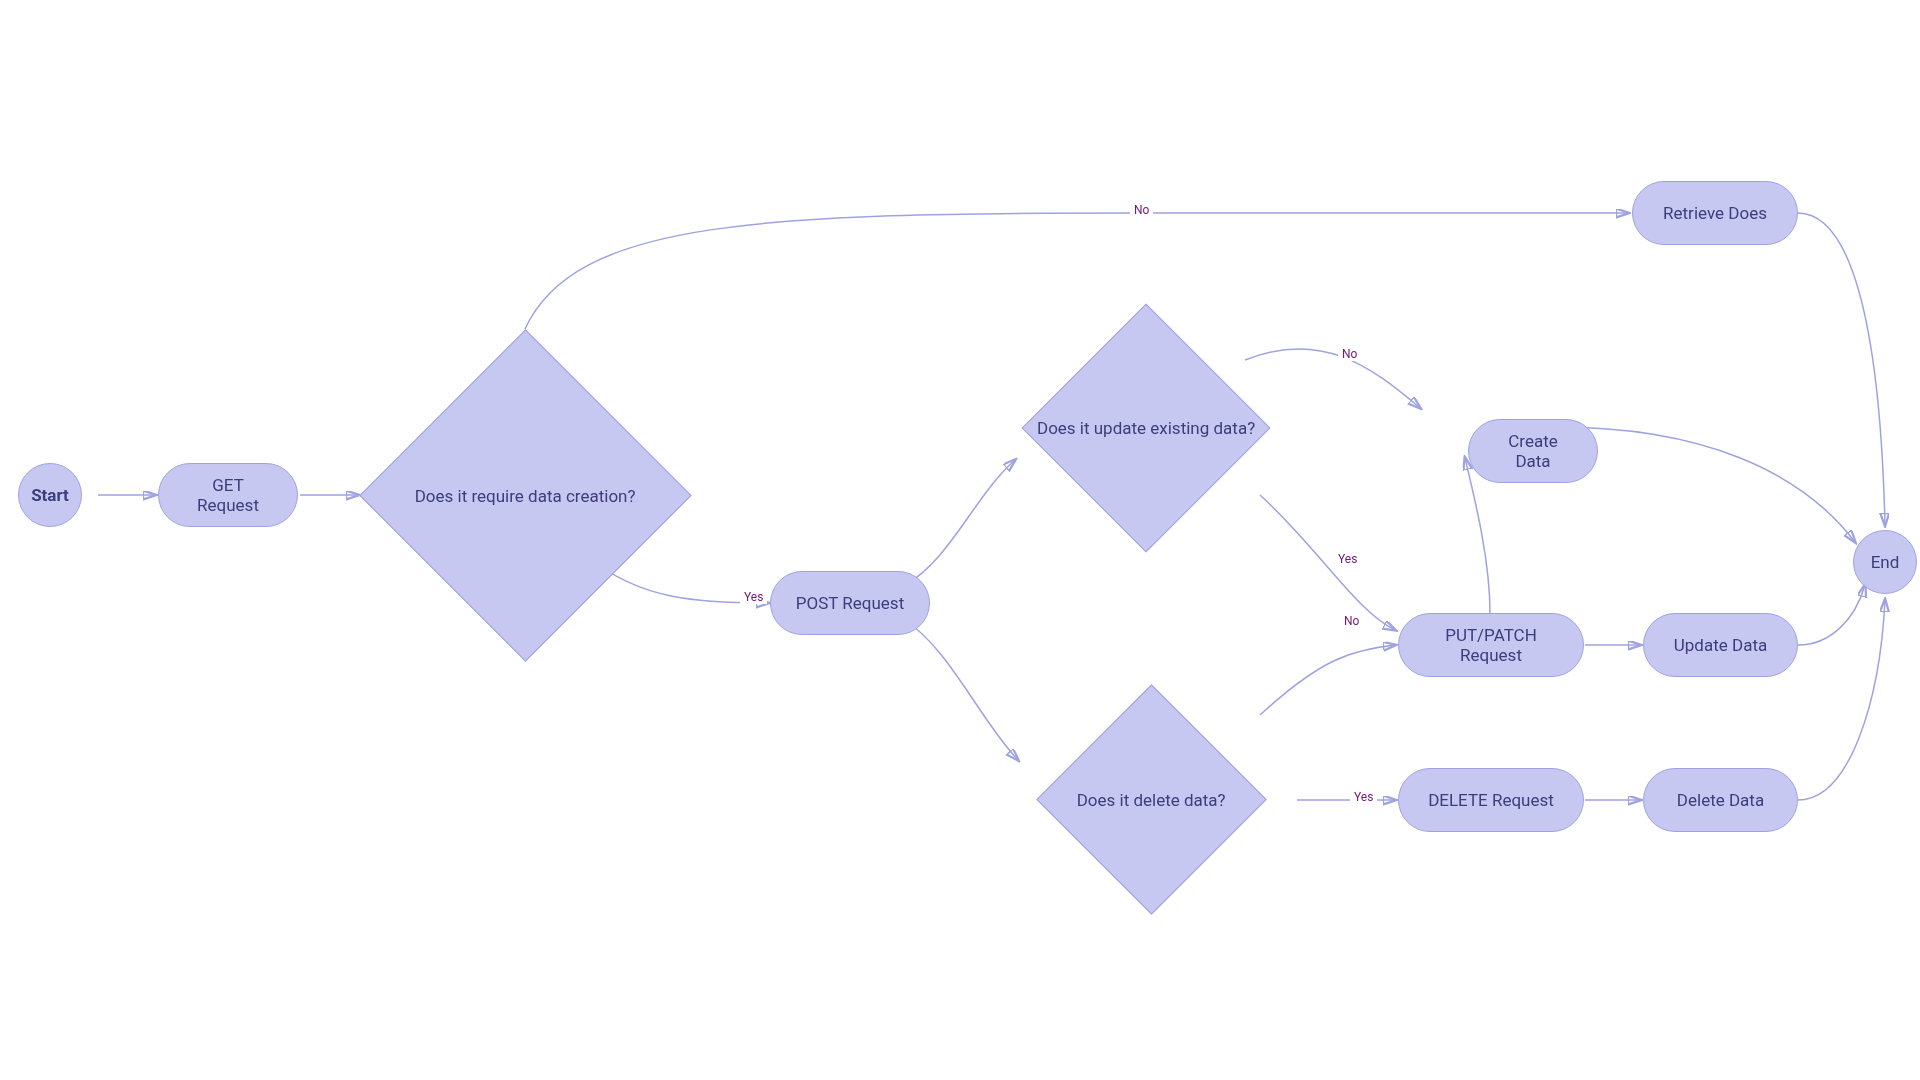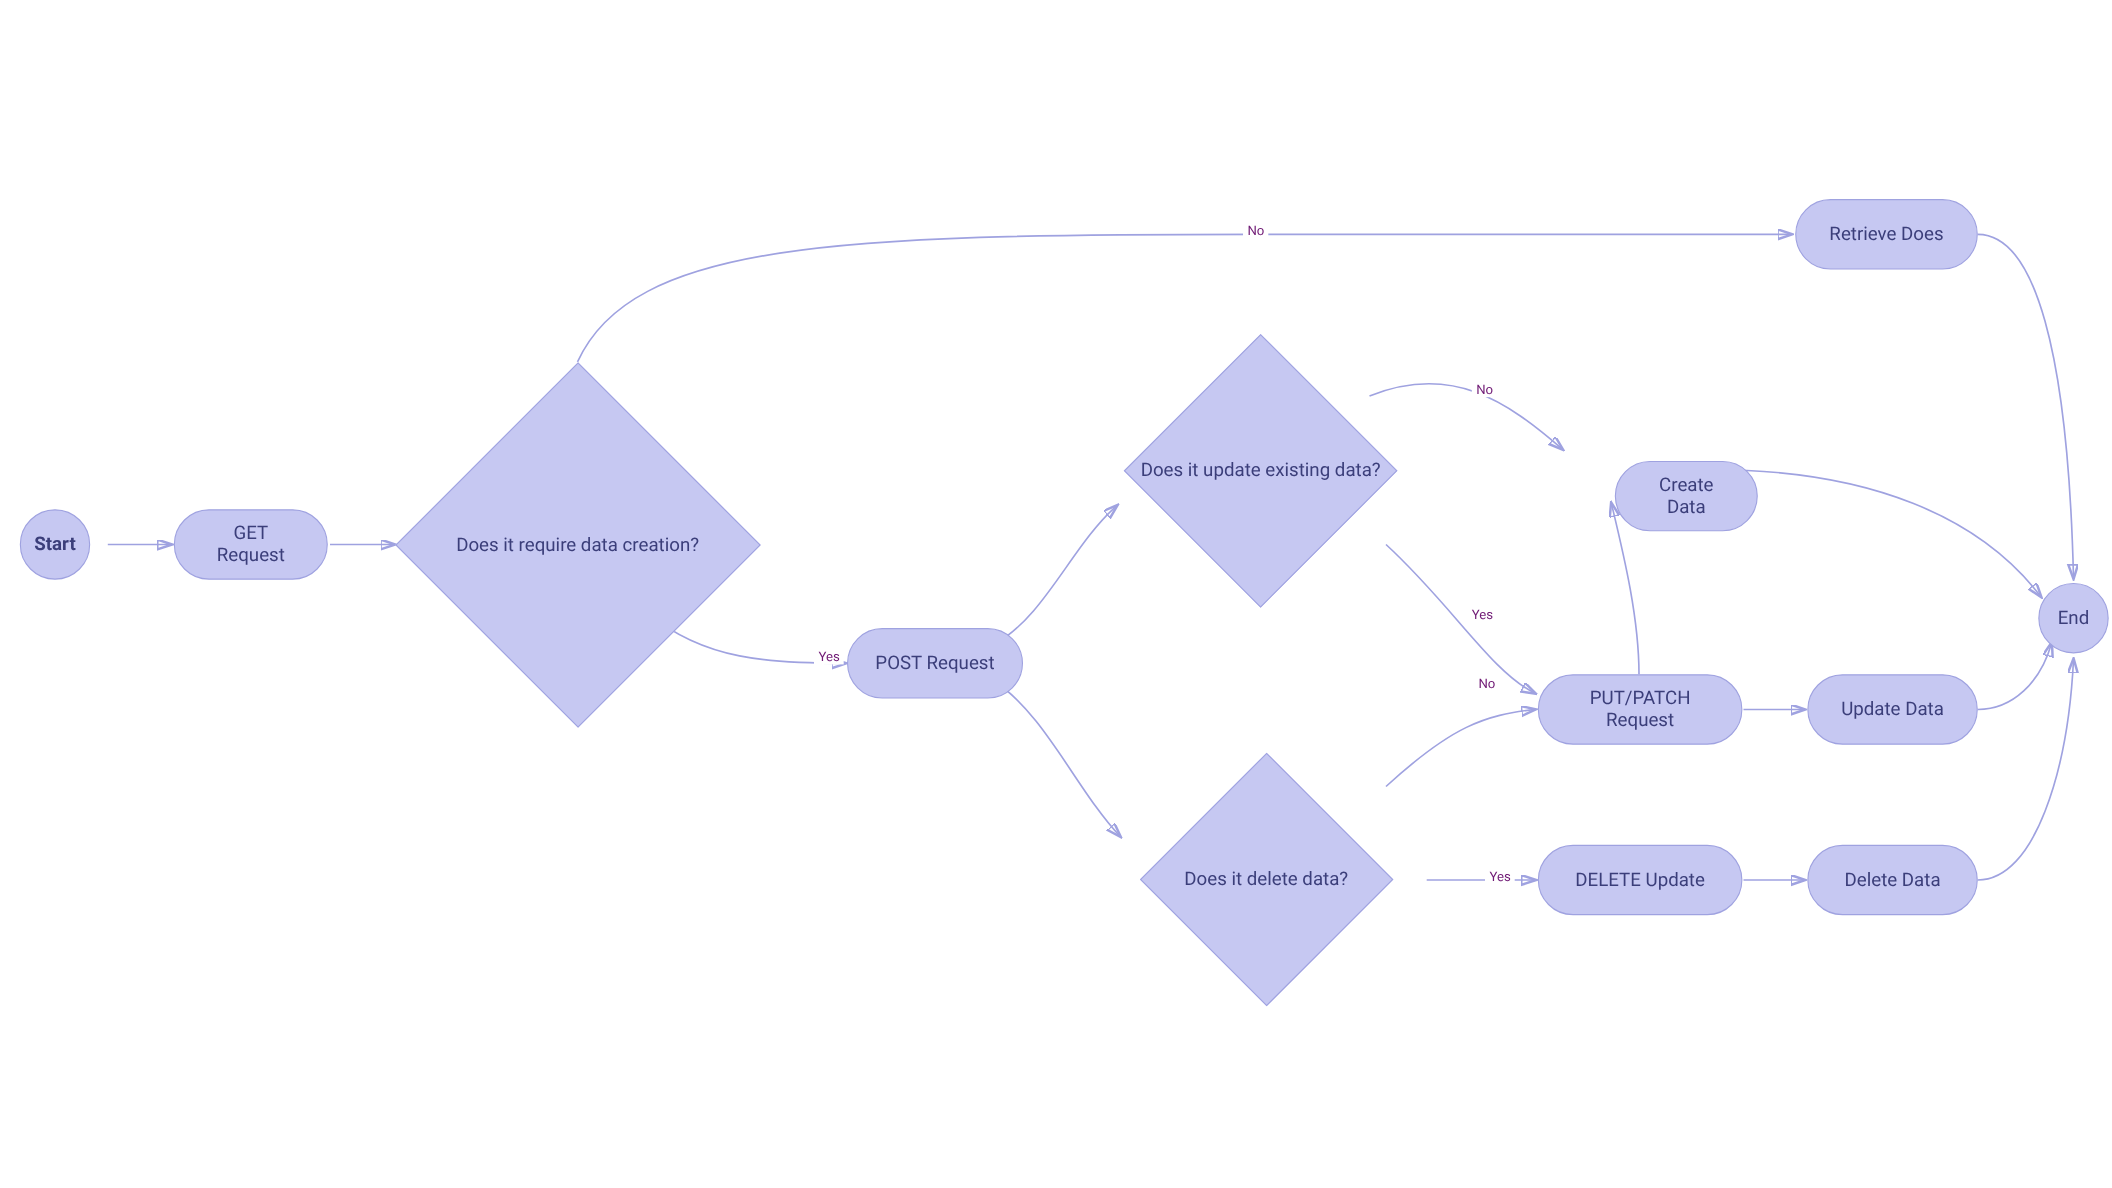--- a/index.html
+++ b/index.html
@@ -141,21 +141,21 @@
 
 <div class="node pill" style="left:1398px; top:613px; width:186px;">
   <span>PUT/PATCH Request</span>
 </div>
 
 <div class="node pill" style="left:1643px; top:613px; width:155px;">
   <span>Update Data</span>
 </div>
 
 <div class="node pill" style="left:1398px; top:768px; width:186px;">
-  <span>DELETE Update</span>
+  <span>DELETE Request</span>
 </div>
 
 <div class="node pill" style="left:1643px; top:768px; width:155px;">
   <span>Delete Data</span>
 </div>
 
 <div class="node circle" style="left:1853px; top:530px;text-align:right;">
   <span>End</span>
 </div>
 

